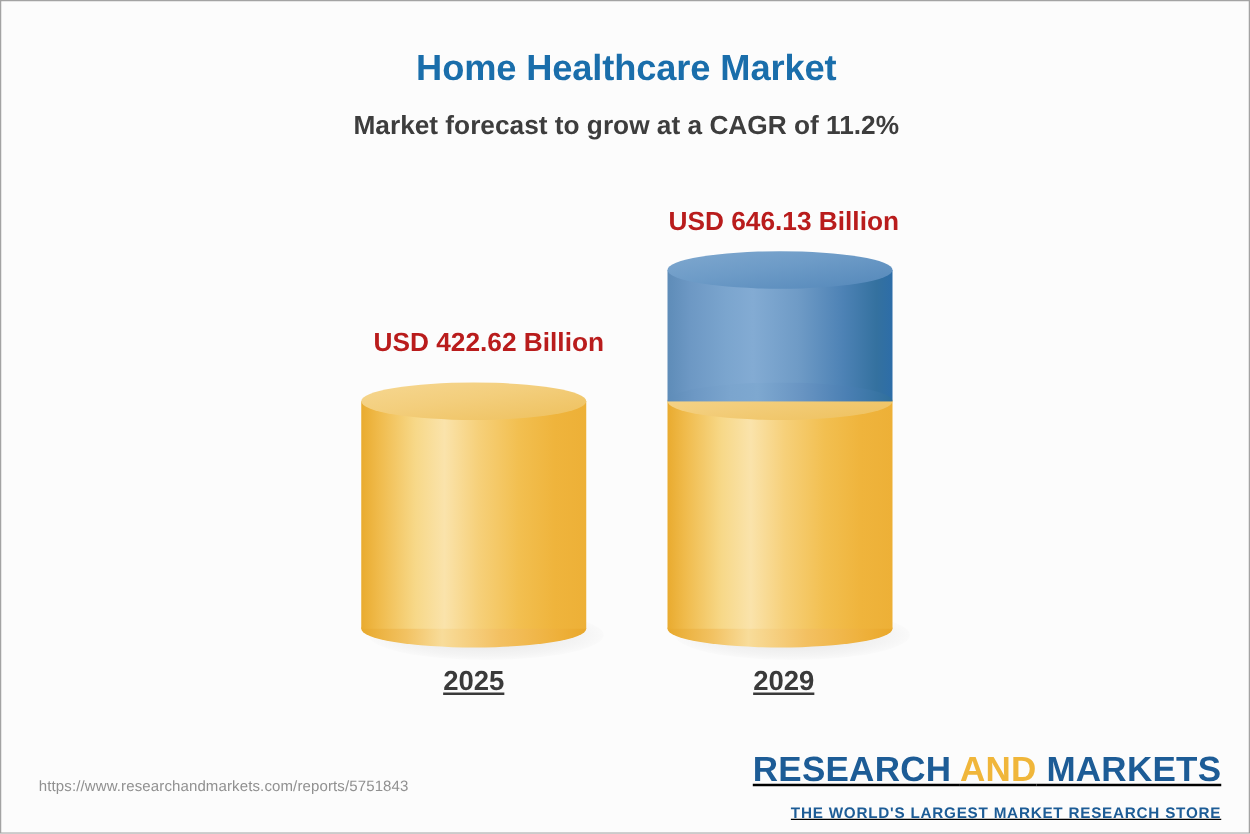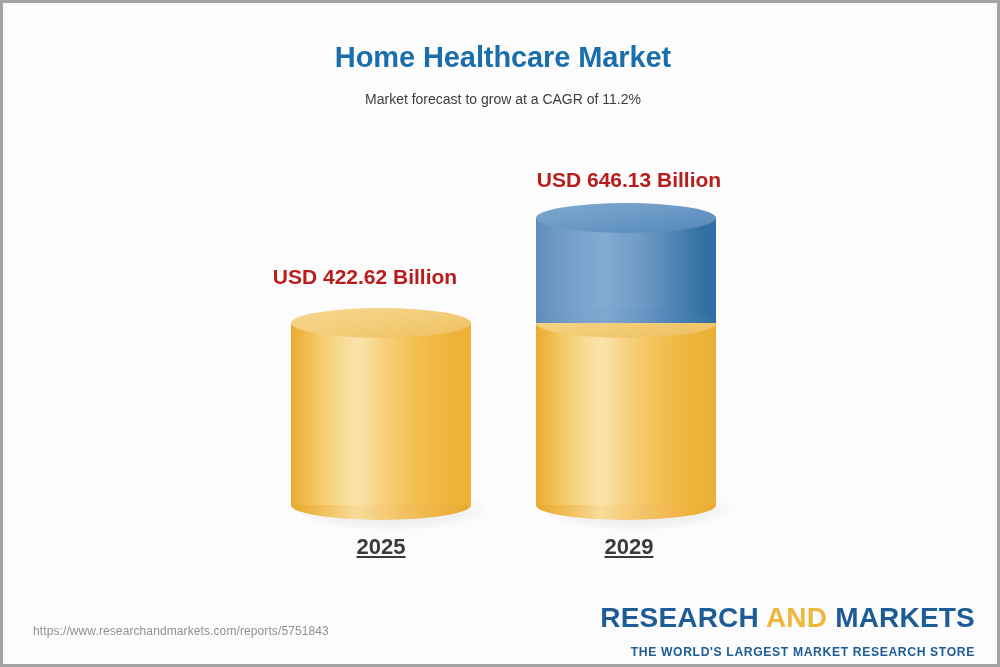--- a/index.html
+++ b/index.html
@@ -9,21 +9,21 @@
   }
   body {
     font-family: "Liberation Sans", sans-serif;
   }
   #canvas {
     position: relative;
     width: 1000px;
     height: 667px;
     box-sizing: border-box;
     background: #fcfcfc;
-    border: 3px solid #a3a3a3;
+    border: 1px solid #a3a3a3;
     overflow: hidden;
   }
 
   
   #chart-title {
     position: absolute;
     left: 0;
     top: 38px;
     width: 1000px;
     text-align: center;
@@ -31,22 +31,22 @@
     font-weight: bold;
     color: #1a6eab;
     letter-spacing: -0.1px;
   }
   #chart-subtitle {
     position: absolute;
     left: 0;
     top: 88px;
     width: 1000px;
     text-align: center;
-    font-size: 14px;
-    font-weight: normal;
+    font-size: 21px;
+    font-weight: bold;
     color: #3d3d3d;
   }
 
   
   #plot-area {
     position: absolute;
     left: 0;
     top: 0;
     width: 1000px;
     height: 600px;
@@ -103,20 +103,21 @@
     top: 621px;
     font-size: 12px;
     color: #909090;
     letter-spacing: 0.1px;
   }
   #brand {
     position: absolute;
     right: 22px;
     top: 600px;
     text-align: right;
+    text-decoration: underline;
   }
   #brand-name {
     font-size: 28px;
     font-weight: bold;
     color: #1d5c96;
     letter-spacing: 0.2px;
     line-height: 1.05;
   }
   #brand-name .and {
     color: #f0b63a;
@@ -132,21 +133,21 @@
 </head>
 <body>
 
 <div id="canvas">
 
   <div id="chart-title">Home Healthcare Market</div>
   <div id="chart-subtitle">Market forecast to grow at a CAGR of 11.2%</div>
 
   <div id="plot-area">
 
-    <div class="value-label" style="left:192px; top:262px;">USD 422.62 Billion</div>
+    <div class="value-label" style="left:220px; top:262px;">USD 422.62 Billion</div>
 
     <div class="cyl" style="left:288px; top:305px; width:180px; height:210px;">
       <div class="cyl-shadow" style="left:6px; top:182px; width:188px; height:40px;"></div>
       <div class="cyl-bottom" style="top:182px; width:180px; height:30px;
                   background:linear-gradient(to right,#e8a92c 0%,#f2c262 20%,#f8dc9a 36%,#f3c061 62%,#eeb03a 88%,#e9a82c 100%);"></div>
       <div class="cyl-body" style="top:15px; width:180px; height:182px;
                   background:linear-gradient(to right,#e9ab2f 0%,#f0bb4c 8%,#f7d888 24%,#fae3ab 37%,#f6d07a 52%,#f2bf50 70%,#efb43c 86%,#edb037 100%);"></div>
       <div class="cyl-top" style="top:0px; width:180px; height:30px;
                   background:linear-gradient(to bottom right,#f6d791 0%,#f3ce7c 45%,#eec05c 100%);"></div>
     </div>

